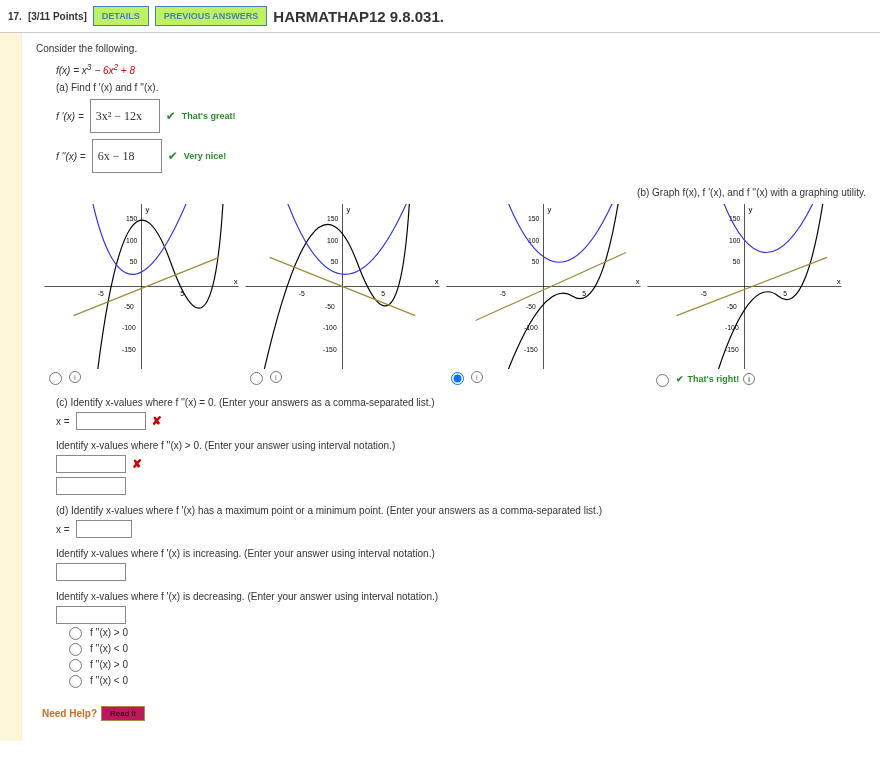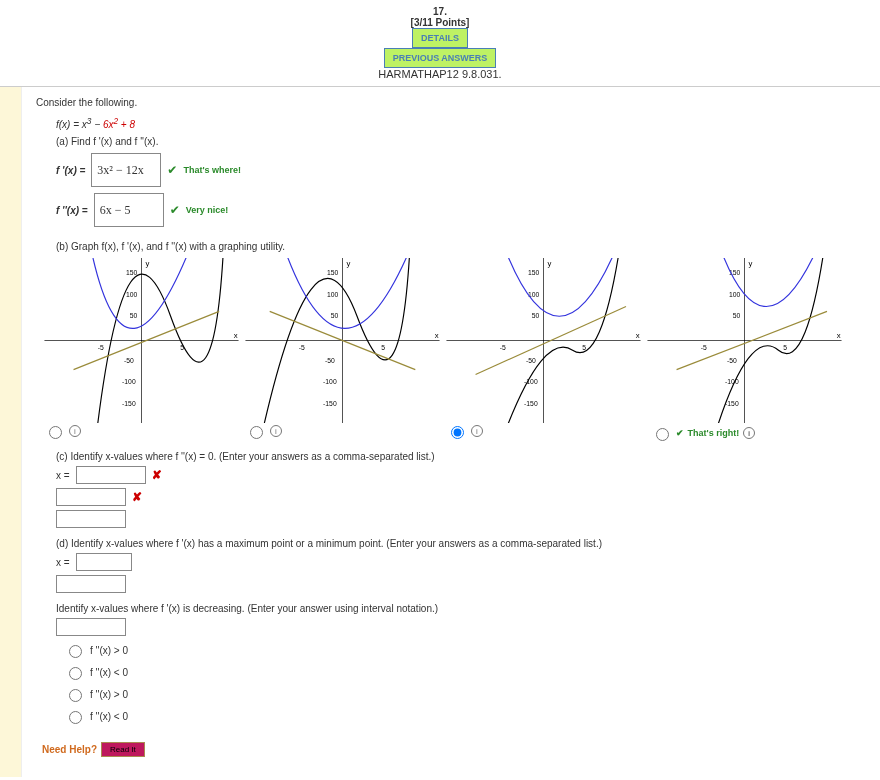--- a/index.html
+++ b/index.html
@@ -9,74 +9,74 @@
     font-size: 10px;
     background: #fff;
     color: #333;
     width: 880px;
   }
   .header {
     display: flex;
     align-items: center;
     padding: 6px 8px;
     border-bottom: 1px solid #ccc;
-    flex-direction: column;
+    gap: 6px;
   }
   .qnum { font-weight: bold; font-size: 10px; }
   .btn {
     border: 1px solid #4a7fb5;
     background: #bef264;
     color: #4a7fb5;
     font-size: 9px;
     padding: 4px 8px;
     cursor: pointer;
     font-weight: bold;
   }
-  .src { font-size: 11px; font-weight: normal; color: #333; }
+  .src { font-size: 15px; font-weight: bold; color: #333; }
   .body { display: flex; }
   .sidebar { width: 22px; background: #fdf7d8; border-right: 1px solid #eee; }
   .content { flex: 1; padding: 10px 14px 20px 14px; }
   .prompt { margin-bottom: 8px; }
   .fx { margin-left: 20px; font-style: italic; margin-top: 7px; }
   .fx .red { color: #c00; }
   .sub { margin-left: 20px; margin-top: 6px; }
   .eq-row { display:flex; align-items:center; gap:6px; margin-top:6px; margin-left:20px;}
-  .eq-label { font-style: italic; font-weight: bold; }
+  .eq-label { font-style: italic; }
   .eq-box {
     border: 1px solid #888;
     height: 24px;
     min-width: 70px;
     padding: 16px 5px;
     display:flex; align-items:center;
     font-family: 'Times New Roman', serif;
     font-size: 12px;
   }
   .check { color: #2a8a2a; font-size: 12px; }
   .great { color: #2a8a2a; font-weight: bold; font-size: 9px; }
-  .section { margin: 14px 0 6px 20px; }
+  .section { margin: 14px 0 6px 20px; text-align: right; }
   .graphs { display:flex; gap:6px; margin: 6px 0 8px 8px; }
   .graph-wrap { display:flex; flex-direction:column; align-items:center; }
   .graph {
     width: 195px; height: 165px;
     position: relative;
   }
   .input-small {
     border: 1px solid #888;
     height: 18px;
     width: 70px;
   }
   .input-tiny {
     border: 1px solid #888;
     height: 18px;
     width: 56px;
   }
   .xmark { color: #c00; font-weight:bold; font-size:12px; }
   .q-block { margin-left: 20px; margin-top: 10px; }
   .inline-row { display:flex; align-items:center; gap:6px; margin-top:4px; margin-left:20px;}
-  .opt { margin-left:28px; margin-top:6px; display:flex; align-items:center; gap:5px;}
+  .opt { margin-left:28px; display:flex; align-items:center; gap:5px;}
   .need { color:#d06a1e; font-weight:bold; margin: 18px 0 0 6px; display:flex; align-items:center; gap:4px;}
   .read-btn { background:#be185d; border:1px solid #aa8a50; font-size:8px; padding:2px 8px; cursor:pointer;}
   .info-icn { width:12px;height:12px;border:1px solid #777;border-radius:50%;display:inline-flex;align-items:center;justify-content:center;font-size:8px;color:#777;}
   .right-feedback { display:flex; align-items:center; gap:4px; color:#2a8a2a; font-weight:bold; font-size:9px; margin-top:2px; align-self:flex-start; margin-left:4px;}
 </style>
 </head>
 <body>
 
 <div class="header">
   <span class="qnum">17.</span>
@@ -95,25 +95,25 @@
     <div class="fx">
       <span>f(x) = x</span><sup>3</sup><span> − </span><span class="red"><span>6x</span><sup>2</sup><span> + </span><span>8</span></span>
     </div>
 
     <div class="sub">(a) Find f '(x) and f ''(x).</div>
 
     <div class="eq-row">
       <span class="eq-label">f '(x)  =</span>
       <div class="eq-box">3x² − 12x</div>
       <span class="check">✔</span>
-      <span class="great">That's where!</span>
+      <span class="great">That's great!</span>
     </div>
     <div class="eq-row">
       <span class="eq-label">f ''(x)  =</span>
-      <div class="eq-box">6x − 5</div>
+      <div class="eq-box">6x − 18</div>
       <span class="check">✔</span>
       <span class="great">Very nice!</span>
     </div>
 
     <div class="section">(b) Graph f(x), f '(x), and f ''(x) with a graphing utility.</div>
 
     <div class="graphs">
 
       <div class="graph-wrap">
         <div class="graph">
@@ -222,35 +222,37 @@
       </div>
     </div>
 
     <div class="q-block">(c) Identify x-values where f ''(x) = 0. (Enter your answers as a comma-separated list.)</div>
     <div class="inline-row">
       <span>x =</span>
       <input type="text" class="input-small" style="">
       <span class="xmark">✘</span>
     </div>
 
+    <div class="q-block">Identify x-values where f ''(x) &gt; 0. (Enter your answer using interval notation.)</div>
     <div class="inline-row">
       <input type="text" class="input-small" style="">
       <span class="xmark">✘</span>
     </div>
 
     <div class="inline-row">
       <input type="text" class="input-small" style="">
     </div>
 
     <div class="q-block">(d) Identify x-values where f '(x) has a maximum point or a minimum point. (Enter your answers as a comma-separated list.)</div>
     <div class="inline-row">
       <span>x =</span>
       <input type="text" class="input-tiny" style="">
     </div>
 
+    <div class="q-block">Identify x-values where f '(x) is increasing. (Enter your answer using interval notation.)</div>
     <div class="inline-row">
       <input type="text" class="input-small" style="">
     </div>
 
     <div class="q-block">Identify x-values where f '(x) is decreasing. (Enter your answer using interval notation.)</div>
     <div class="inline-row">
       <input type="text" class="input-small" style="">
     </div>
 
     <div class="opt">

